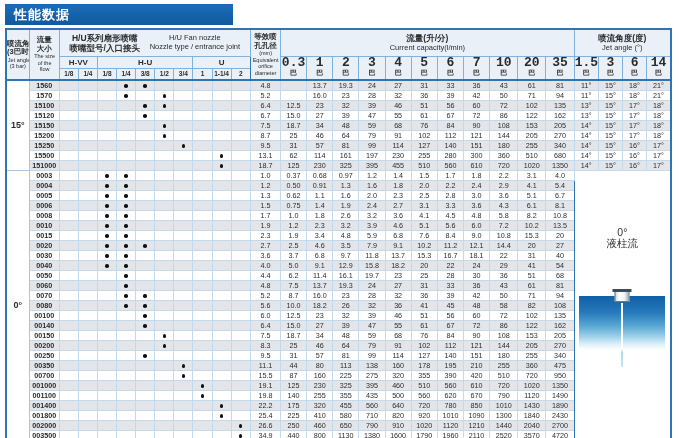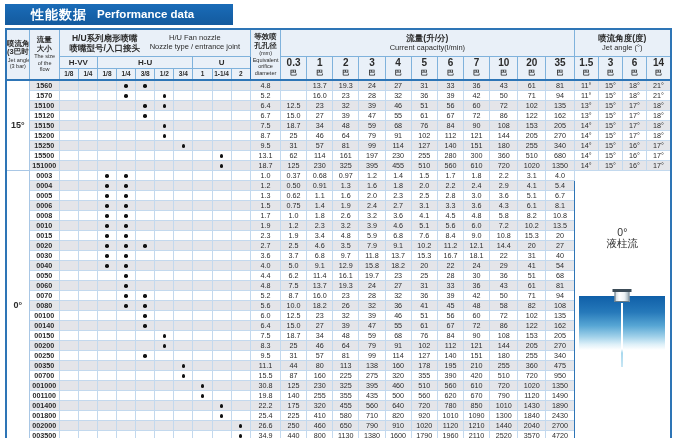--- a/index.html
+++ b/index.html
@@ -4,21 +4,21 @@
 <style>
   * { box-sizing: border-box; margin: 0; padding: 0; }
   body {
     width: 679px; height: 438px; background: #fff; overflow: hidden;
     font-family: "Liberation Sans", "DejaVu Sans", sans-serif; color: #2b2b2b;
   }
   .page { padding: 4px 0 0 5px; }
   .title-bar {
     width: 228px; height: 21px; line-height: 21px;
     background: linear-gradient(180deg, #1a6cb8 0%, #135a9e 100%);
-    color: #fff; padding-left: 26px; margin-bottom: 3px;
+    color: #fff; padding-left: 9px; margin-bottom: 3px;
     display: flex; align-items: center; gap: 10px;
   }
   .t-zh { font-size: 13px; font-weight: bold; letter-spacing: 1px; }
   .t-en { font-size: 11.5px; font-weight: bold; }
   table.perf {
     border-collapse: collapse; table-layout: fixed; width: 667px;
     border: 2px solid #2e75b6;
   }
   th, td {
     border: 1px solid #a9c7e5; overflow: hidden; white-space: nowrap;
@@ -27,21 +27,21 @@
   thead th { background: #e9f0f8; border-color: #7fb2dc; font-weight: bold; }
   thead { border-bottom: 2px solid #2e75b6; }
   .zh-big { font-size: 8.5px; font-weight: bold; display: block; line-height: 10px; }
   .zh-sm  { font-size: 7.5px; font-weight: bold; display: block; line-height: 8.5px; }
   .en-sm  { font-size: 6px; font-weight: normal; display: block; line-height: 6.5px; transform: scale(0.92); }
   .en-md  { font-size: 7.5px; font-weight: normal; display: block; line-height: 9px; }
   .nozzle-head { display: flex; justify-content: space-evenly; }
   .series-th { font-size: 8px; height: 12px; margin-left: 28px; }
   .frac-th { font-size: 6.5px; height: 12px; font-weight: bold; }
   .bar-th div { line-height: 10px; }
-  .bar-num { font-size: 10px; }
+  .bar-num { font-size: 13px; font-family: Liberation Mono, monospace; }
   .bar-unit { font-size: 7px; }
   tbody tr { height: 9.89px; }
   tbody td { font-size: 7.2px; line-height: 9px; border-color: #c3d9ee; }
   tr.shade td { background: #e4e5e9; }
   tr.plain td { background: #ffffff; }
   td.angcol { background: #fff !important; font-weight: bold; font-size: 9px; border-color: #a9c7e5; }
   td.rowlabel { font-weight: bold; font-size: 7.2px; text-align: center; }
   .dot { display: inline-block; width: 3.5px; height: 3.5px; border-radius: 50%; background: #111; vertical-align: middle; }
   .sepL { border-left: 1.5px solid #2e75b6 !important; }
   td.merged-angle { background: #fff !important; vertical-align: top; }
@@ -66,21 +66,20 @@
     background: linear-gradient(180deg, #ffffff 0%, #ffffff 72%, #a8d8ee 78%, #c9e7f5 100%);
     z-index: 2;
   }
 </style>
 </head>
 <body>
 
 <div class="page">
   <div class="title-bar">
     <span class="t-zh">性能数据</span>
-    <span class="t-en">Performance data</span>
   </div>
 
   <table class="perf">
     <colgroup>
       <col style="width:23px">
         <col style="width:30px">
       <col span="10" style="width:19px">
       <col style="width:30px">
       <col span="8" style="width:26px">
         <col span="3" style="width:28px">
@@ -1012,21 +1011,21 @@
           <td class="sepL"></td>
           <td></td>
           <td></td>
           <td></td>
           <td></td>
           <td></td>
           <td></td>
           <td><span class="dot"></span></td>
           <td></td>
           <td></td>
-          <td class="sepL">30.8</td>
+          <td class="sepL">19.1</td>
           <td class="sepL">125</td>
           <td>230</td>
           <td>325</td>
           <td>395</td>
           <td>460</td>
           <td>510</td>
           <td>560</td>
           <td>610</td>
           <td>720</td>
           <td>1020</td>

